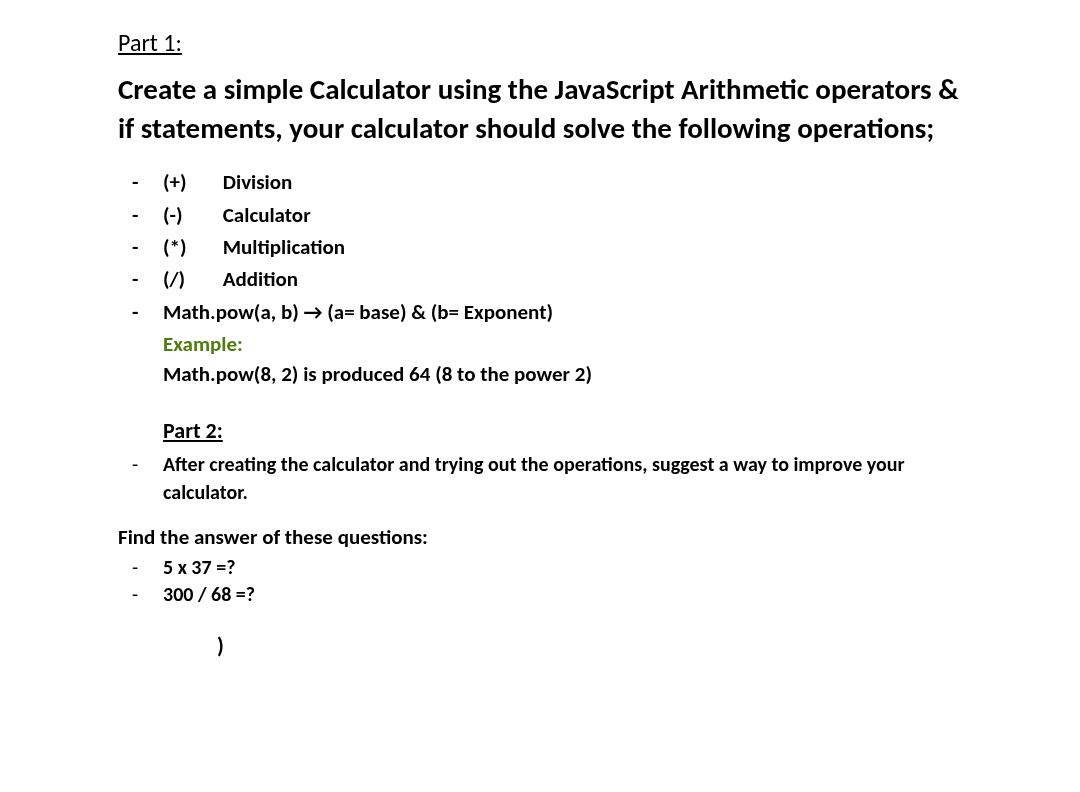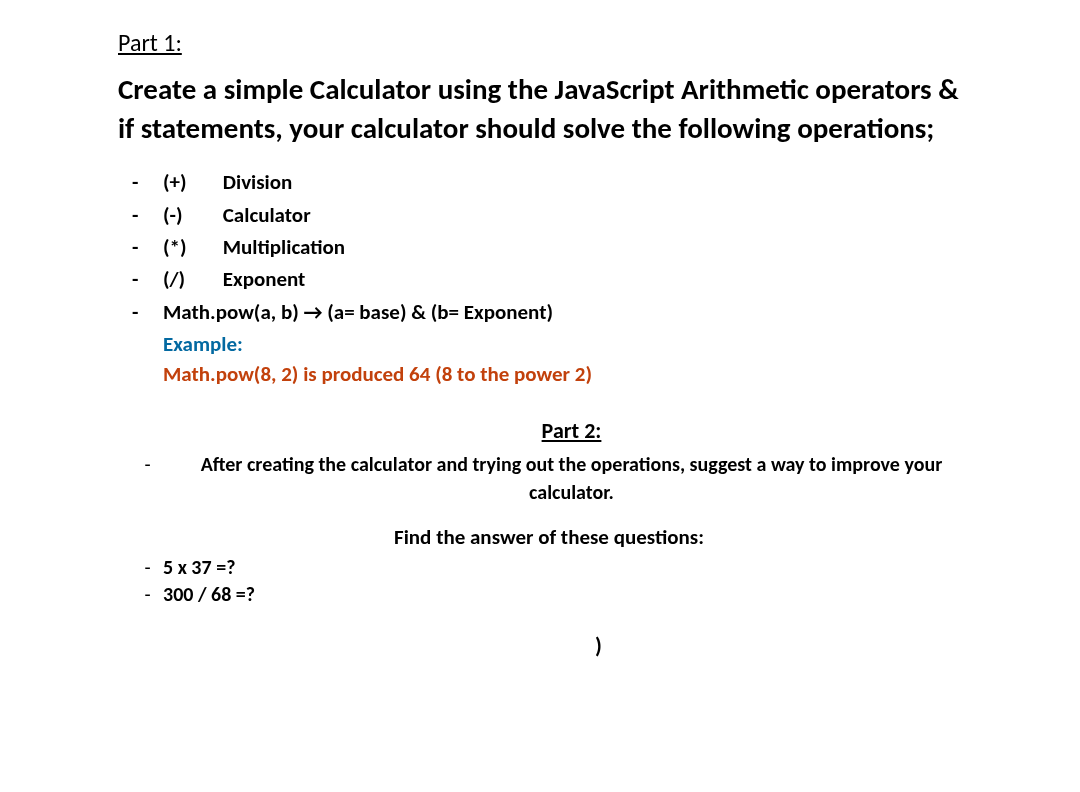--- a/index.html
+++ b/index.html
@@ -51,33 +51,32 @@
       display: inline-block;
       width: 55px;
     }
     .example-block {
       margin-left: 45px;
       margin-top: 2px;
     }
     .example-label {
       font-size: 21px;
       font-weight: bold;
-      color: #0369a1;
+      color: #4d7c0f;
       line-height: 1.4;
     }
     .example-text {
       font-size: 21px;
       font-weight: bold;
-      color: #c2410c;
+      color: #000000;
       line-height: 1.4;
     }
     .part2-section {
       margin-top: 28px;
       margin-left: 45px;
-      text-align: center;
     }
     .part2-heading {
       font-size: 22px;
       font-weight: bold;
       text-decoration: underline;
       margin-bottom: 6px;
     }
     .part2-bullet {
       display: flex;
       align-items: flex-start;
@@ -145,21 +144,21 @@
     <span class="bullet-dash">-</span>
     <span class="bullet-content">
       <span class="operator-symbol">(*)</span>
       <span>Multiplication</span>
     </span>
   </li>
   <li class="bullet-item">
     <span class="bullet-dash">-</span>
     <span class="bullet-content">
       <span class="operator-symbol">(/)</span>
-      <span>Exponent</span>
+      <span>Addition</span>
     </span>
   </li>
   <li class="bullet-item">
     <span class="bullet-dash">-</span>
     <span class="bullet-content"> Math.pow(a, b) → (a= base) &amp; (b= Exponent)</span>
   </li>
 </ul>
 
 <div class="example-block">
   <div class="example-label">Example:</div>

